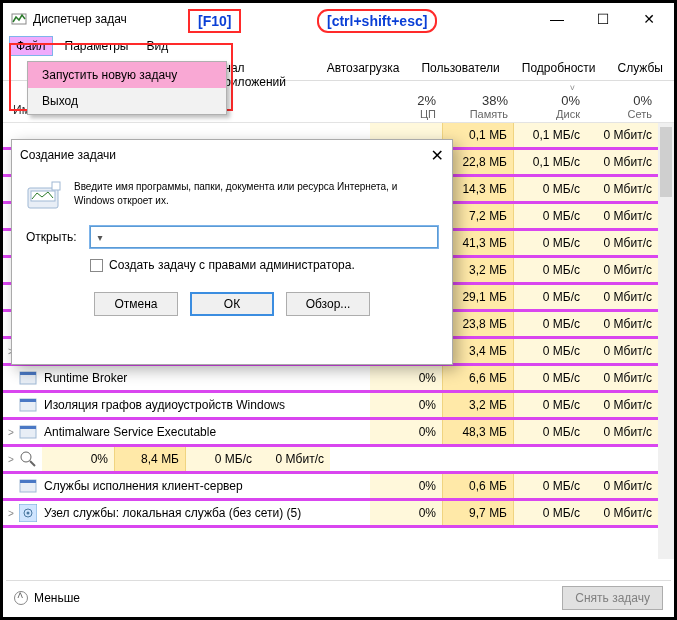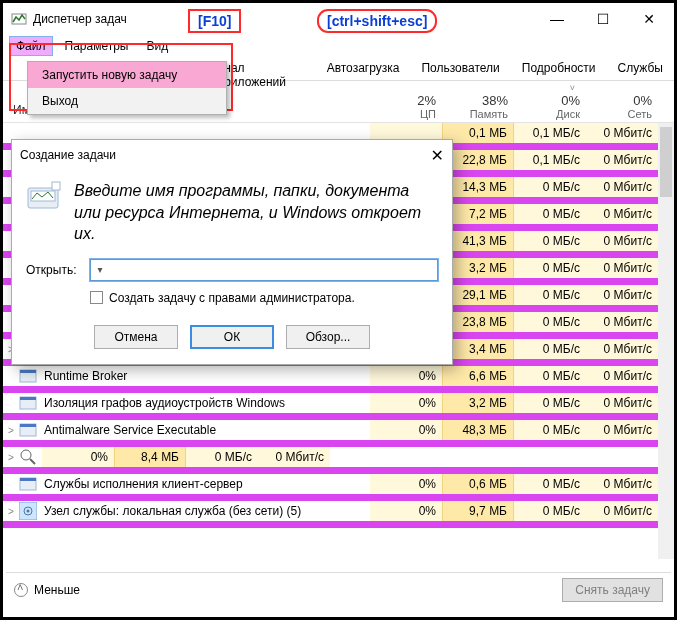--- a/index.html
+++ b/index.html
@@ -19,44 +19,44 @@
 .menu-box { position:absolute; left:6px; top:40px; width:224px; height:68px; border:2px solid #ff2a2a; z-index:9; pointer-events:none; }
 .tabs { height:24px; display:flex; font-size:12px; padding-left:6px; border-bottom:1px solid #ddd; }
 .tab { padding:3px 10px; border:1px solid transparent; background:#fff; cursor:default; }
 .columns { display:flex; height:42px; border-bottom:1px solid #e3e3e3; font-size:12px; }
 .col-name { flex:1; padding:22px 0 2px 10px; color:#333; }
 .col { width:72px; text-align:right; padding:2px 6px; display:flex; flex-direction:column; justify-content:flex-end; }
 .col .pct { font-size:13px; color:#333; }
 .col .label { font-size:11px; color:#666; }
 .grid { position:relative; height:436px; overflow:hidden; }
 .grid-body { position:absolute; left:0; top:0; width:100%; }
-.row { display:flex; height:27px; align-items:center; font-size:12px; border-bottom:7px solid #d946ef; }
+.row { display:flex; height:27px; align-items:center; font-size:12px; border-bottom:3px solid #d946ef; }
 .row .expander { width:16px; text-align:center; color:#888; font-size:10px; cursor:default; }
 .row .ricon { width:18px; height:18px; margin-right:5px; }
 .row .name { flex:1; padding-left:2px; overflow:hidden; white-space:nowrap; text-overflow:ellipsis; }
 .cell { width:72px; text-align:right; padding-right:6px; height:100%; display:flex; align-items:center; justify-content:flex-end; }
 .c-cpu  { background:#fff8db; }
 .c-mem  { background:#ffe9a8; border-left:1px solid #f0d480; border-right:1px solid #f0d480; }
 .c-disk { background:#fff8db; }
 .c-net  { background:#fff8db; }
 .scrollbar { position:absolute; right:0; top:0; bottom:0; width:16px; background:#f0f0f0; }
 .scroll-thumb { position:absolute; top:4px; left:2px; right:2px; height:70px; background:#cfcfcf; }
-.footer { position:absolute; left:3px; right:3px; bottom:11px; height:34px; border-top:1px solid #ddd; display:flex; align-items:center; padding:0 8px; font-size:12px; background:#fff; }
+.footer { position:absolute; left:3px; right:3px; bottom:3px; height:34px; border-top:1px solid #ddd; display:flex; align-items:center; padding:0 8px; font-size:12px; background:#fff; }
 .footer .less { display:flex; align-items:center; gap:6px; cursor:default; }
 .footer .less .arrow { display:inline-block; width:14px; height:14px; border:1px solid #888; border-radius:50%; position:relative; }
 .footer .less .arrow::after { content:"˄"; position:absolute; left:2px; top:-3px; font-size:11px; color:#666; }
 .footer .endtask { margin-left:auto; padding:4px 12px; border:1px solid #adadad; background:#e1e1e1; cursor:default; color:#808080; }
 .dialog { position:absolute; left:8px; top:136px; width:442px; height:226px; background:#fff; border:1px solid #aaa; box-shadow:5px 5px 14px rgba(0,0,0,0.3); z-index:15; font-size:12px; }
 .dialog .dlg-title { height:30px; display:flex; align-items:center; padding:0 8px; }
 .dialog .dlg-title .t { flex:1; }
 .dialog .dlg-title .close { font-size:16px; cursor:default; }
 .dialog .dlg-body { padding:10px 14px; }
 .dialog .dlg-body .row1 { display:flex; gap:12px; }
 .dialog .dlg-body .bigicon { width:36px; height:32px; flex-shrink:0; }
-.dialog .dlg-body .desc { font-size:16px; line-height:1.35;font-style:italic; }
+.dialog .dlg-body .desc { font-size:10px; line-height:1.35; }
 .dialog .fieldrow { display:flex; align-items:center; gap:8px; margin-top:14px; }
 .dialog .fieldrow label { width:56px; }
 .dialog .fieldrow .combo { flex:1; height:22px; border:1px solid #5b9bd5; outline:1px solid #7eb4ea; display:flex; align-items:center; }
 .dialog .fieldrow .combo .val { flex:1; padding:0 4px; background:#3399ff; color:#fff; line-height:20px; }
 .dialog .fieldrow .combo .caret { width:18px; text-align:center; color:#555; font-size:10px; }
 .dialog .checkrow { margin:10px 0 0 64px; display:flex; align-items:center; gap:6px; }
 .dialog .checkrow .cb { width:13px; height:13px; border:1px solid #888; }
 .dialog .btnrow { display:flex; gap:12px; justify-content:center; margin-top:20px; }
 .dialog .btn { width:84px; height:24px; border:1px solid #adadad; background:#f0f0f0; cursor:default; display:flex; align-items:center; justify-content:center; }
 .dialog .btn.ok { border:2px solid #3b8de0; }

